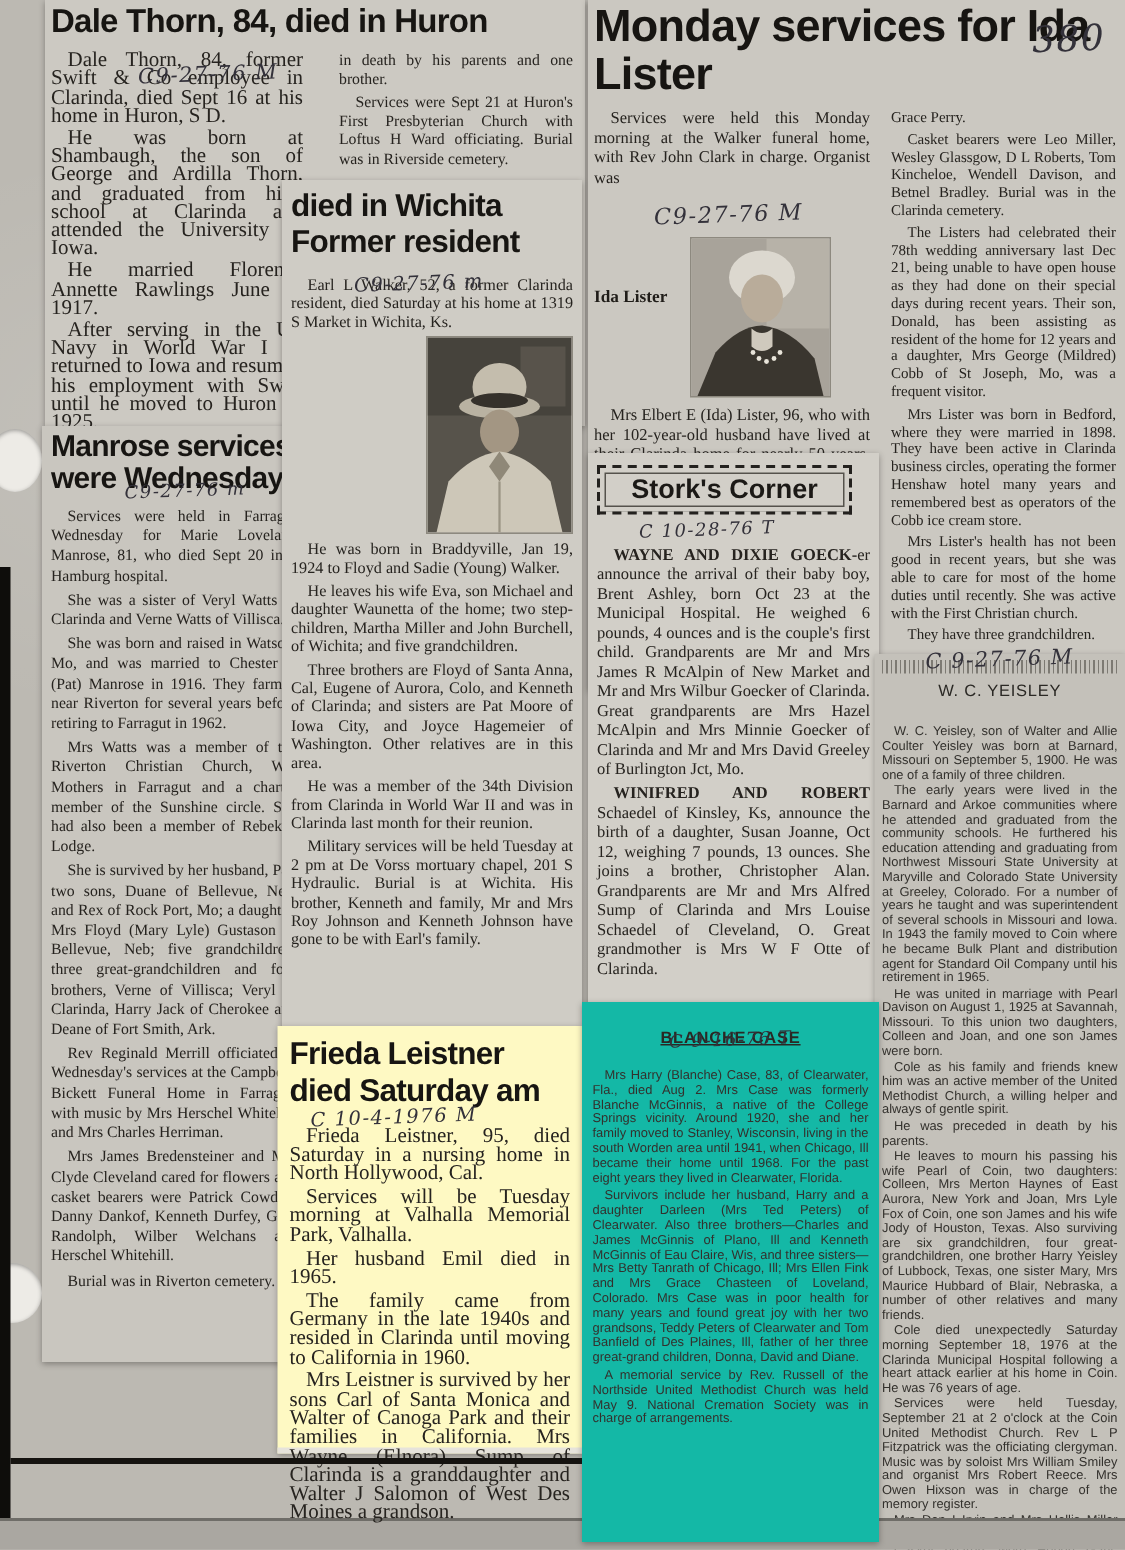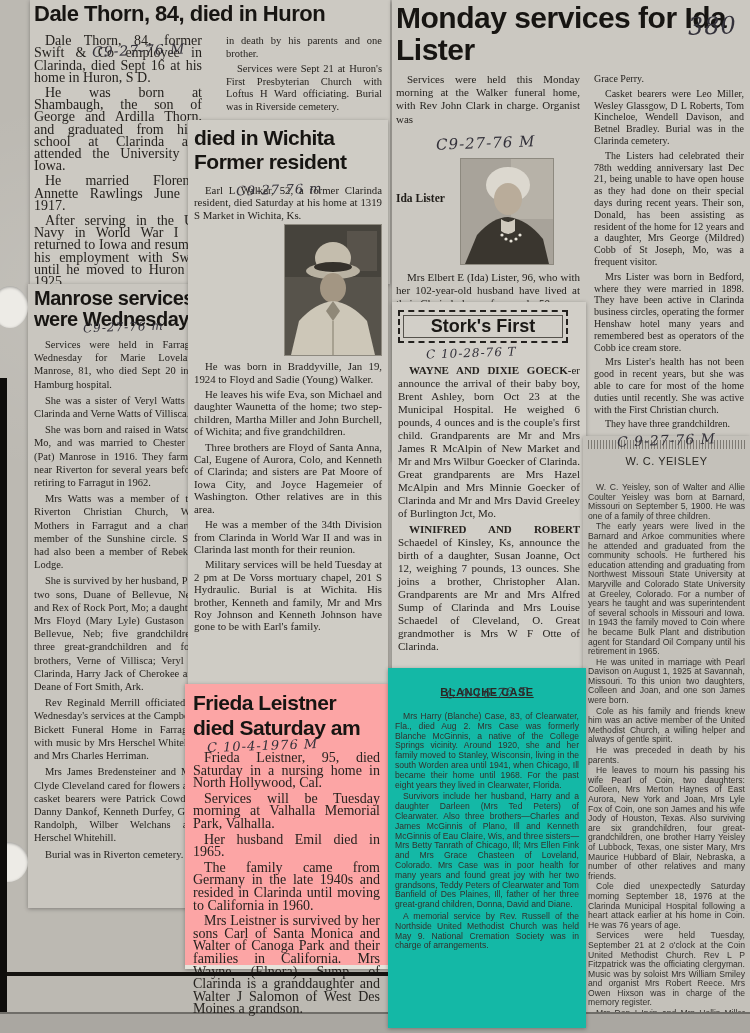--- a/index.html
+++ b/index.html
@@ -44,21 +44,21 @@
   #ida .photo{border:1px solid #8d897f;}
   
   #storks{left:392px;top:302px;width:194px;height:372px;background:#d2cfc8;padding:8px 6px;box-sizing:border-box;z-index:3;}
   #storks .box{border:2px dashed #23211e;box-shadow:inset 0 0 0 3px #d2cfc8, inset 0 0 0 4px #55524c;
     font-family:"Liberation Sans",sans-serif;font-weight:bold;font-size:18px;text-align:center;
     padding:4px 2px;width:170px;box-sizing:border-box;color:#1b1916;}
   #storks .hand{font-size:12px;margin:3px 0 4px 28px;}
   #storks .body{font-size:11px;line-height:13px;}
   #storks .lead{font-weight:bold;}
   
-  #frieda{left:185px;top:684px;width:203px;height:285px;background:#fca5a5;padding:6px 8px;box-sizing:border-box;z-index:4;border-bottom:4px solid #e6e3db;}
+  #frieda{left:185px;top:684px;width:203px;height:285px;background:#fef9c3;padding:6px 8px;box-sizing:border-box;z-index:4;border-bottom:4px solid #e6e3db;}
   #frieda .head-lg{font-size:21px;line-height:25px;}
   #frieda .hand{position:absolute;left:22px;top:54px;font-size:13px;}
   #frieda .body{margin-top:12px;font-size:14px;line-height:12.6px;}
   
   #blanche{left:388px;top:668px;width:198px;height:360px;background:#14b8a6;padding:18px 7px;box-sizing:border-box;z-index:4;
     font-family:"Liberation Sans",sans-serif;}
   #blanche .title{text-align:center;font-size:11px;font-weight:bold;letter-spacing:.5px;color:#2a2824;text-decoration:underline;}
   #blanche .hand{position:absolute;left:58px;top:18px;font-size:12px;}
   #blanche .body{margin-top:14px;font-size:8.6px;line-height:9.8px;color:#33312d;}
   #blanche p{text-indent:8px;margin-bottom:2px;}
@@ -183,21 +183,21 @@
       <p>Casket bearers were Leo Miller, Wesley Glassgow, D L Roberts, Tom Kincheloe, Wendell Davison, and Betnel Bradley. Burial was in the Clarinda cemetery.</p>
       <p>The Listers had celebrated their 78th wedding anniversary last Dec 21, being unable to have open house as they had done on their special days during recent years. Their son, Donald, has been assisting as resident of the home for 12 years and a daughter, Mrs George (Mildred) Cobb of St Joseph, Mo, was a frequent visitor.</p>
       <p>Mrs Lister was born in Bedford, where they were married in 1898. They have been active in Clarinda business circles, operating the former Henshaw hotel many years and remembered best as operators of the Cobb ice cream store.</p>
       <p>Mrs Lister's health has not been good in recent years, but she was able to care for most of the home duties until recently. She was active with the First Christian church.</p>
       <p>They have three grandchildren.</p>
     </div>
   </div>
 </div>
 
 <div class="clip" id="storks">
-  <div class="box">Stork's First</div>
+  <div class="box">Stork's Corner</div>
   <div><span class="hand">C 10-28-76 T</span></div>
   <div class="body">
     <p><span class="lead">WAYNE AND DIXIE GOECK-</span><span>er announce the arrival of their baby boy, Brent Ashley, born Oct 23 at the Municipal Hospital. He weighed 6 pounds, 4 ounces and is the couple's first child. Grandparents are Mr and Mrs James R McAlpin of New Market and Mr and Mrs Wilbur Goecker of Clarinda. Great grandparents are Mrs Hazel McAlpin and Mrs Minnie Goecker of Clarinda and Mr and Mrs David Greeley of Burlington Jct, Mo.</span></p>
     <p><span class="lead">WINIFRED AND ROBERT</span><span> Schaedel of Kinsley, Ks, announce the birth of a daughter, Susan Joanne, Oct 12, weighing 7 pounds, 13 ounces. She joins a brother, Christopher Alan. Grandparents are Mr and Mrs Alfred Sump of Clarinda and Mrs Louise Schaedel of Cleveland, O. Great grandmother is Mrs W F Otte of Clarinda.</span></p>
   </div>
 </div>
 
 <div class="clip" id="frieda">
   <div class="head-lg">
     <div>Frieda Leistner</div>

